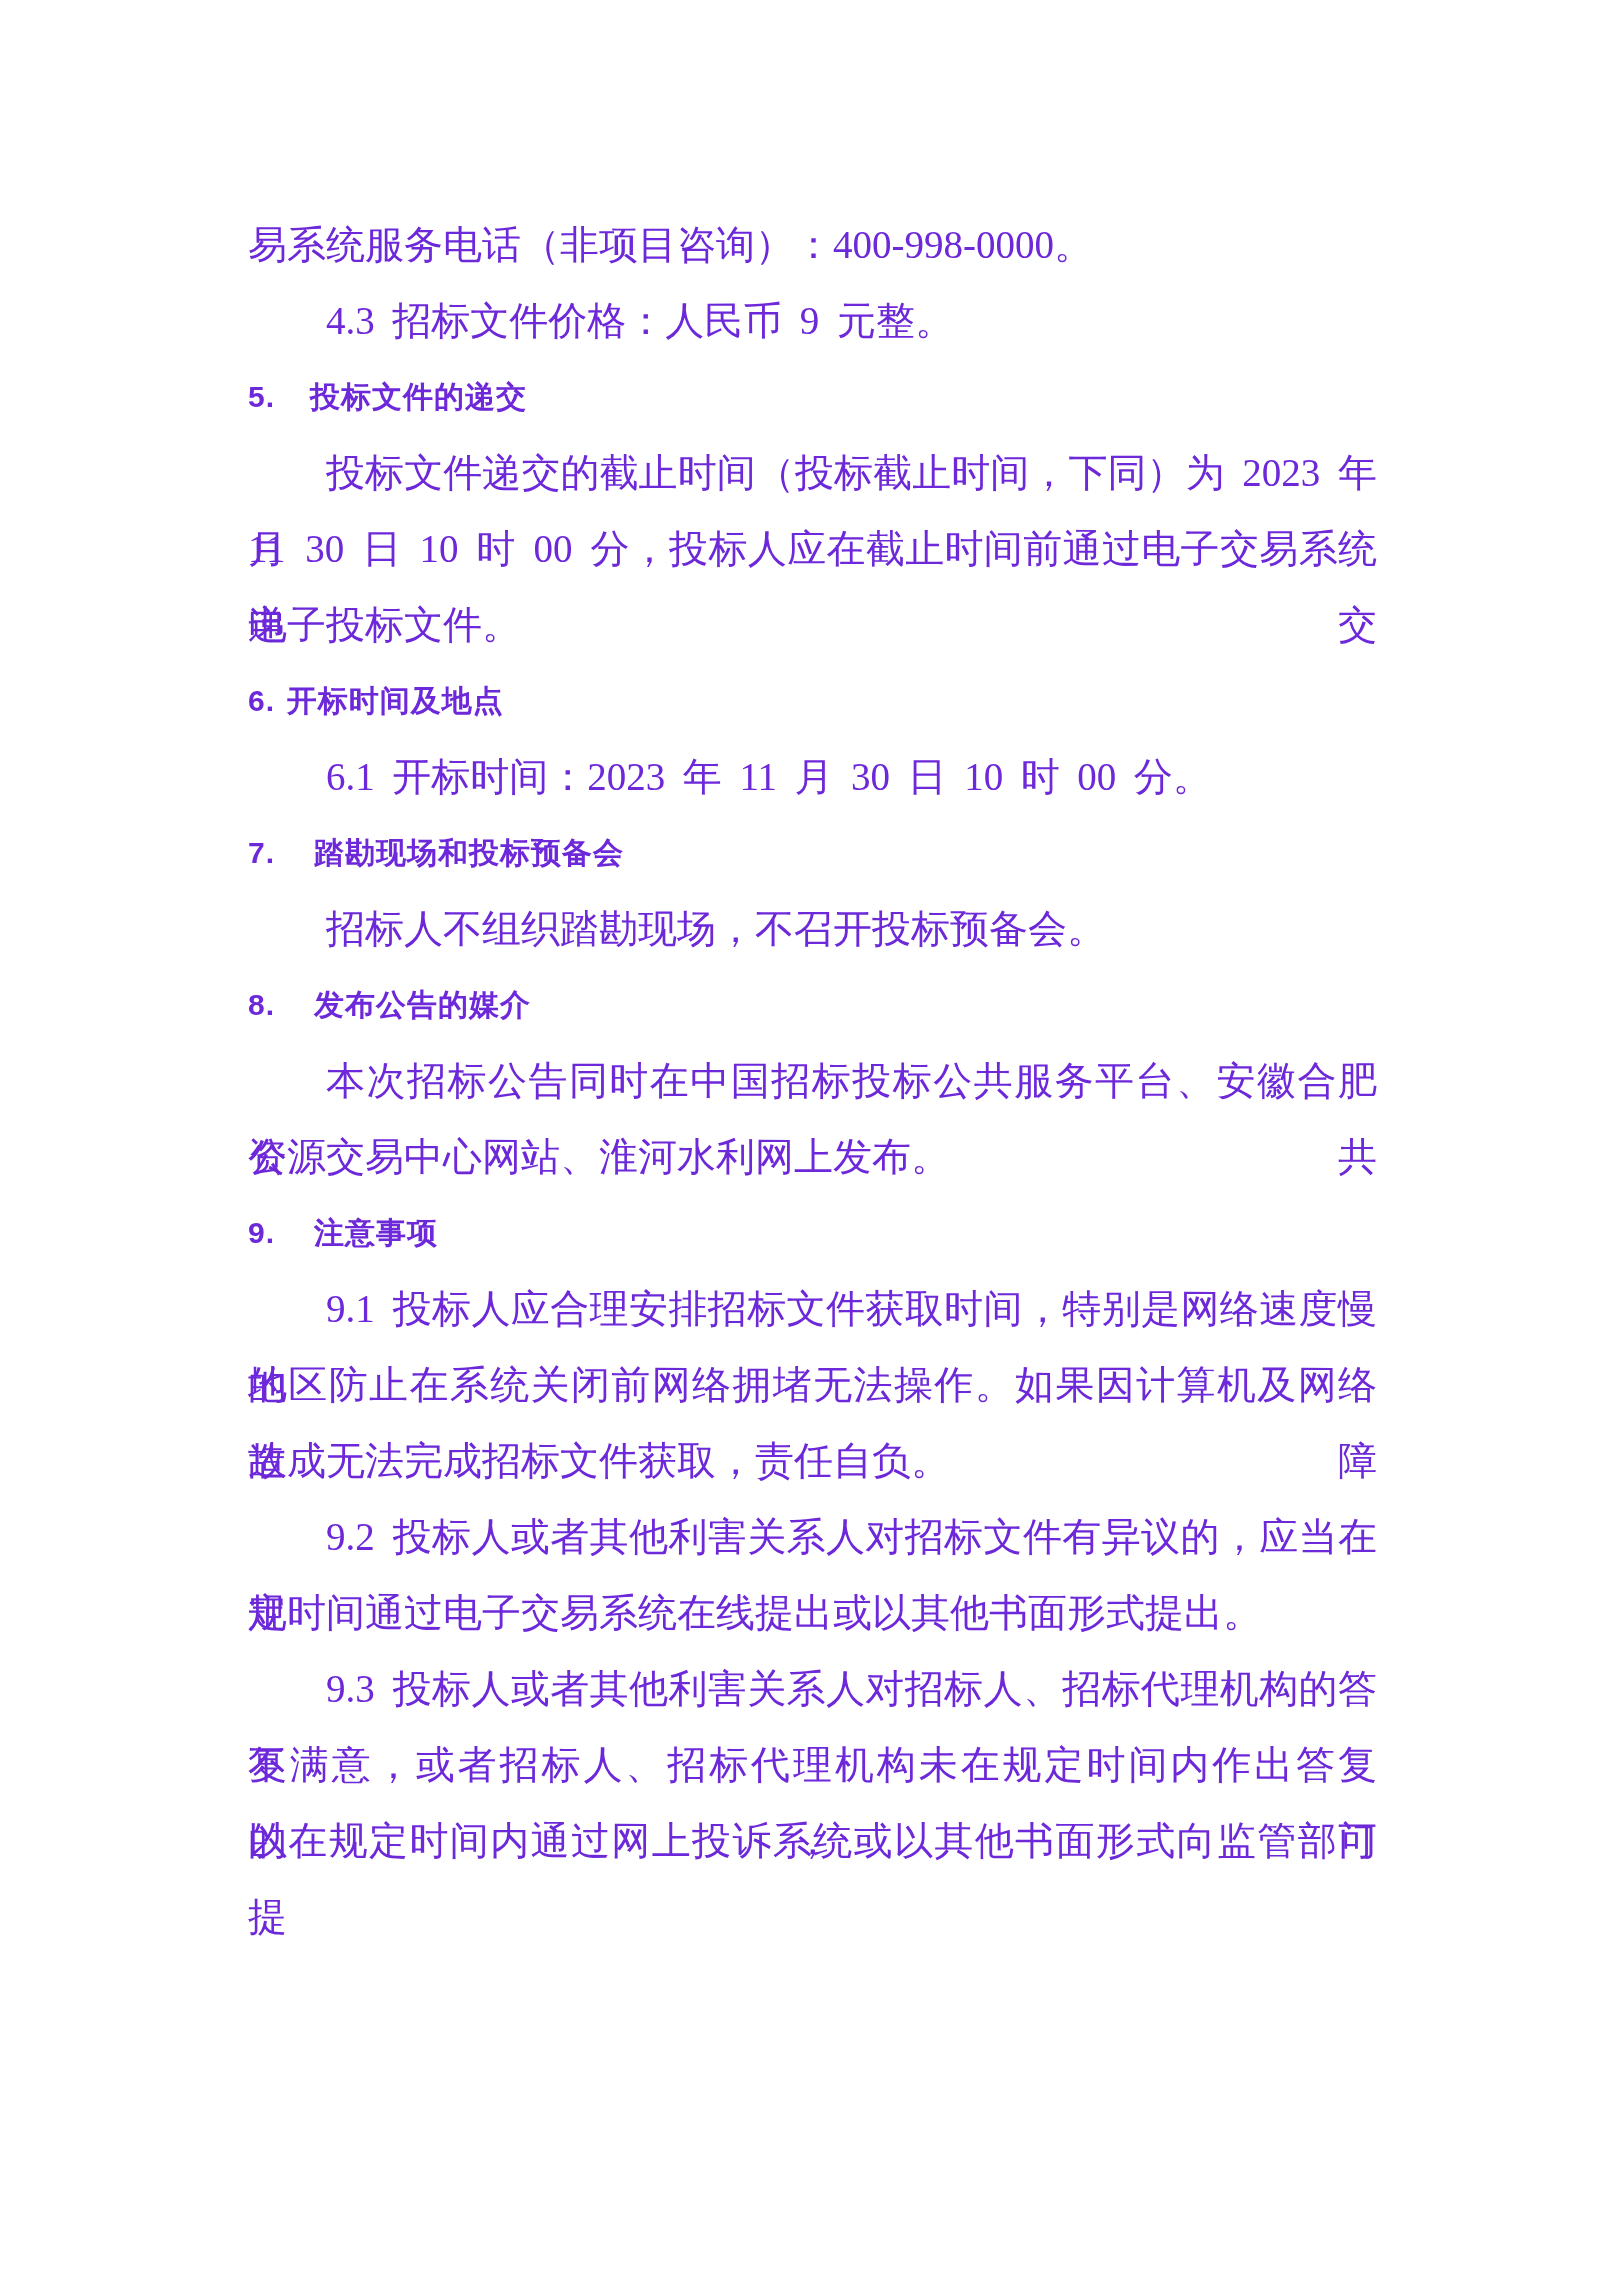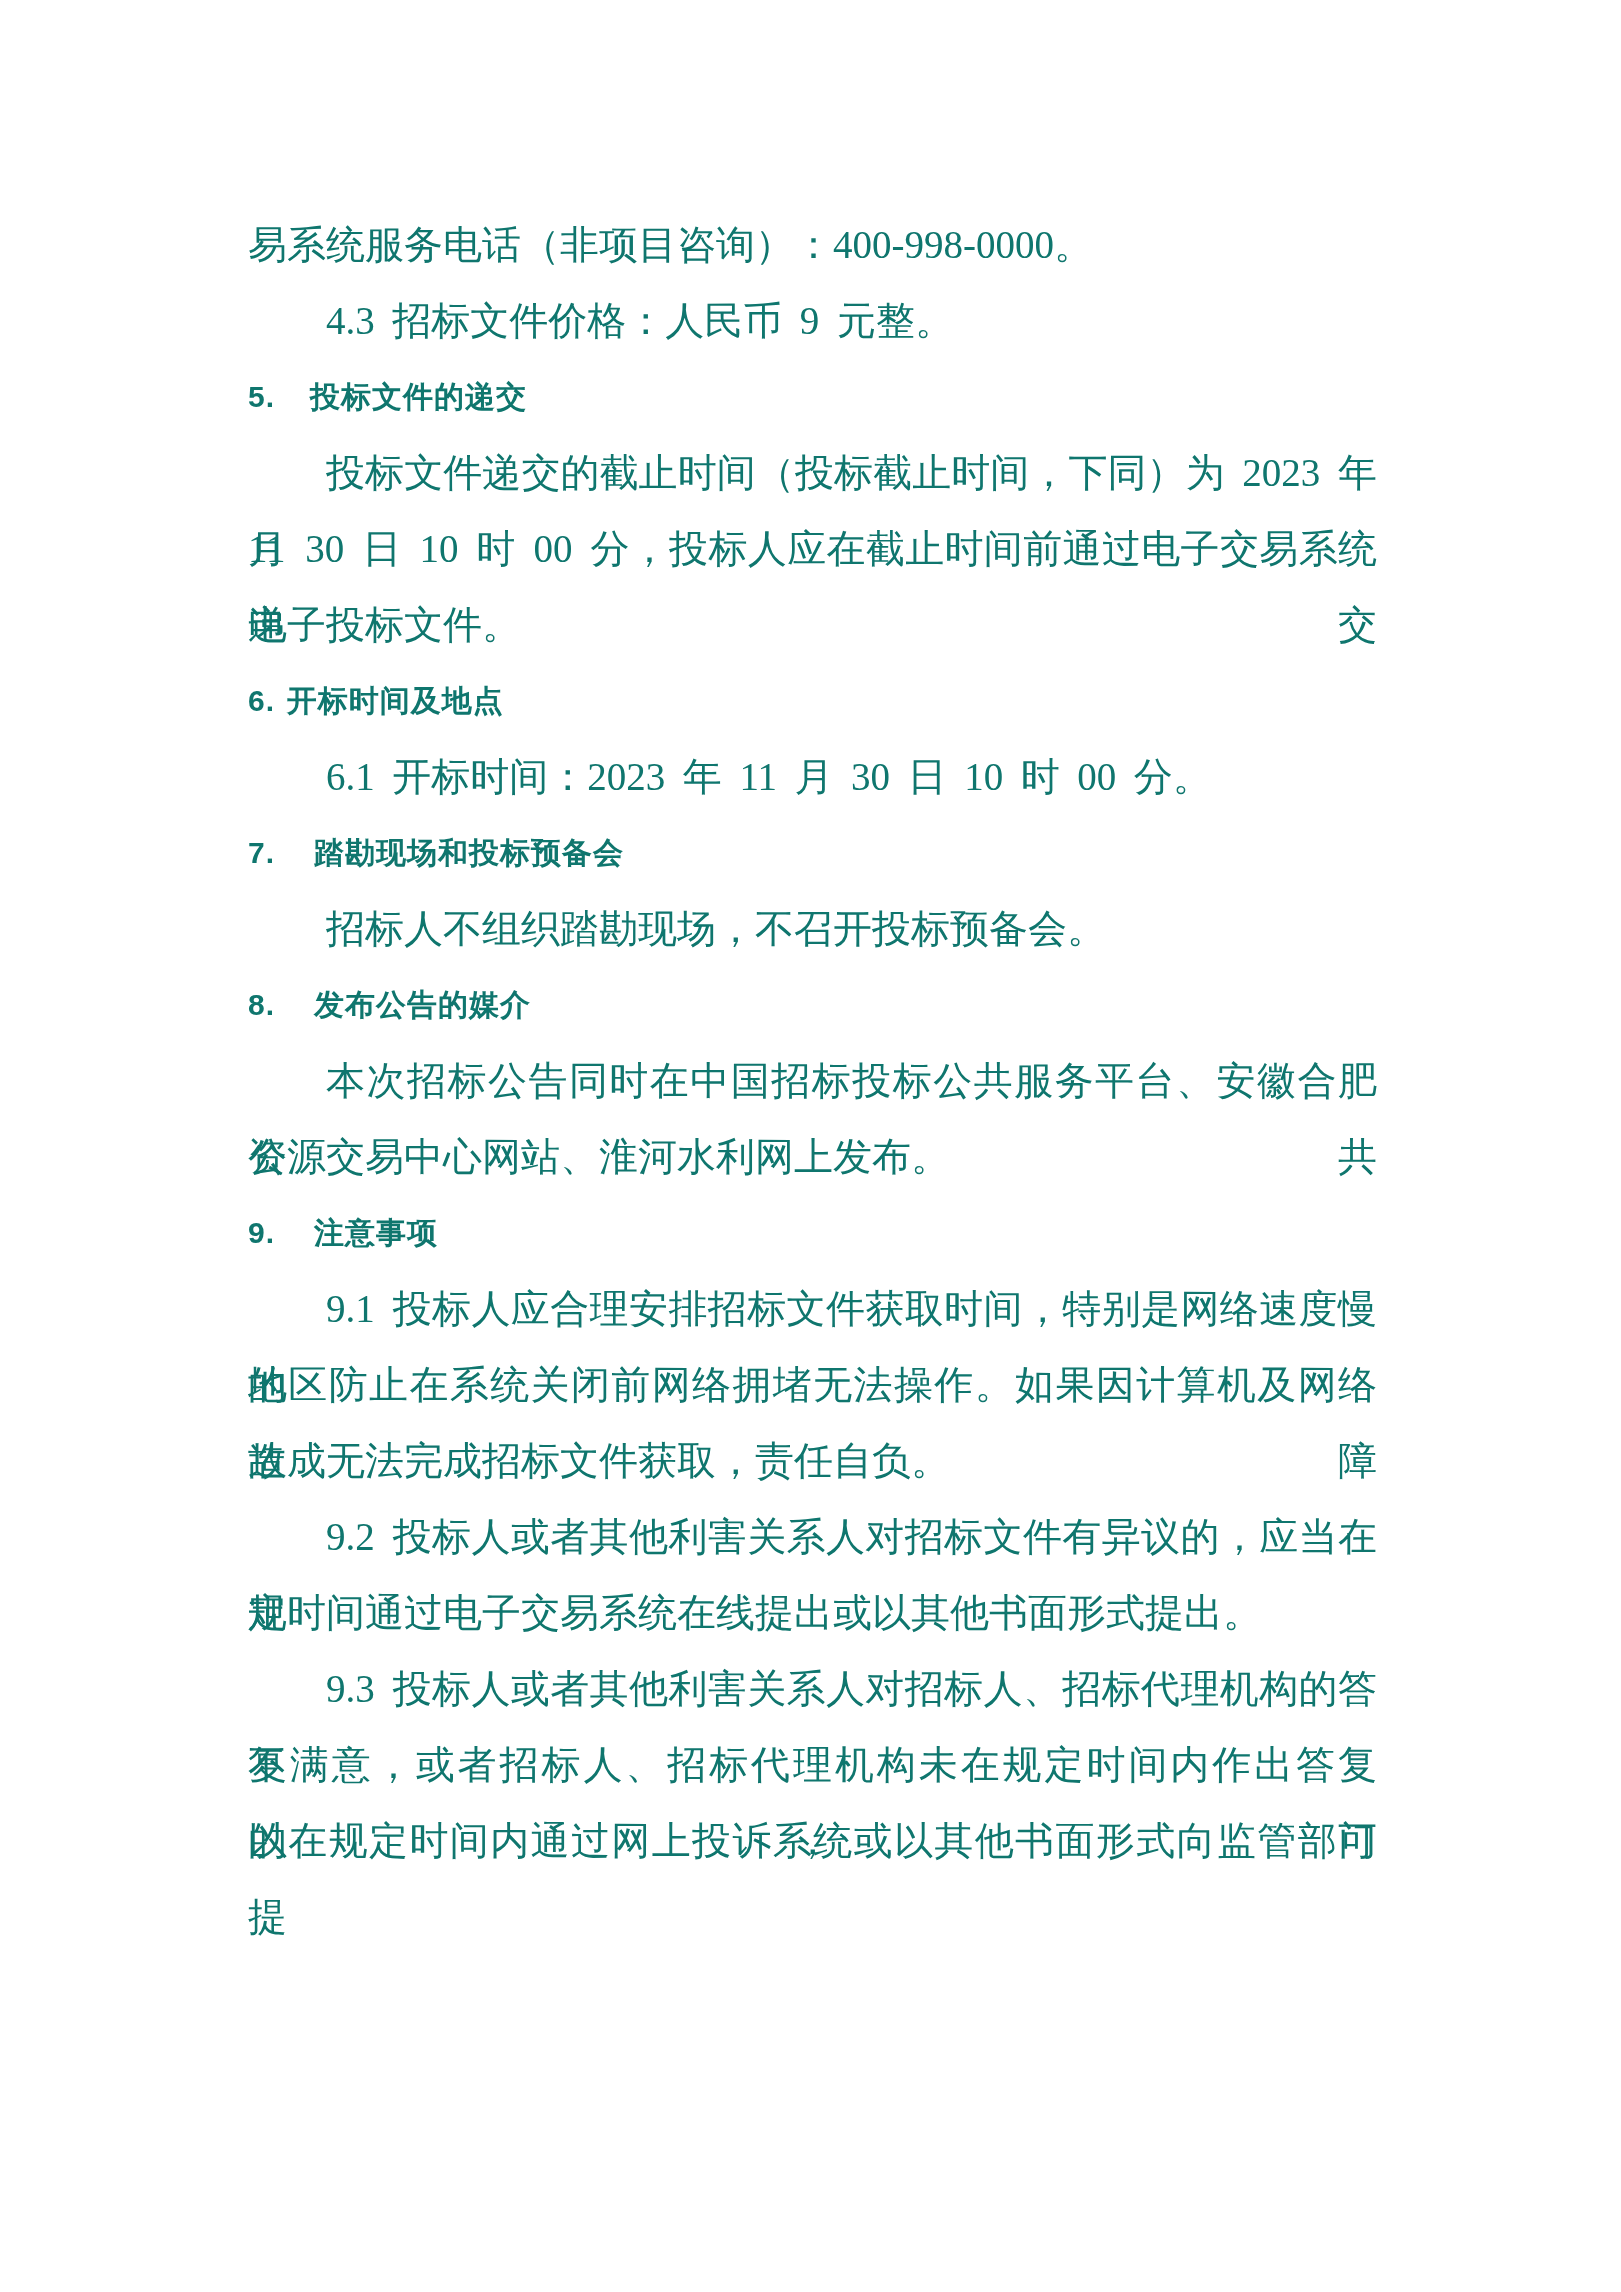--- a/index.html
+++ b/index.html
@@ -43,21 +43,21 @@
     word-spacing: 0;
   }
   .hnum {
     display: inline-block;
     font-weight: 700;
   }
 </style>
 </head>
 <body style="background: rgb(255, 255, 255);">
 
-<main class="doc-page" style="color: #0f766e;">
+<main class="doc-page" style="color: #6d28d9;">
     <div class="line">易系统服务电话（非项目咨询）：400-998-0000。</div>
     <div class="line ind">4.3 招标文件价格：人民币 9 元整。</div>
     <div class="line h"><span class="hnum" style="margin-right: 35px;">5.</span><span>投标文件的递交</span></div>
     <div class="line ind full">投标文件递交的截止时间（投标截止时间，下同）为 2023 年 11</div>
     <div class="line full">月 30 日 10 时 00 分，投标人应在截止时间前通过电子交易系统递交</div>
     <div class="line">电子投标文件。</div>
     <div class="line h"><span class="hnum" style="margin-right: 11.8px;">6.</span><span>开标时间及地点</span></div>
     <div class="line ind">6.1 开标时间：2023 年 11 月 30 日 10 时 00 分。</div>
     <div class="line h"><span class="hnum" style="margin-right: 39px;">7.</span><span>踏勘现场和投标预备会</span></div>
     <div class="line ind">招标人不组织踏勘现场，不召开投标预备会。</div>

